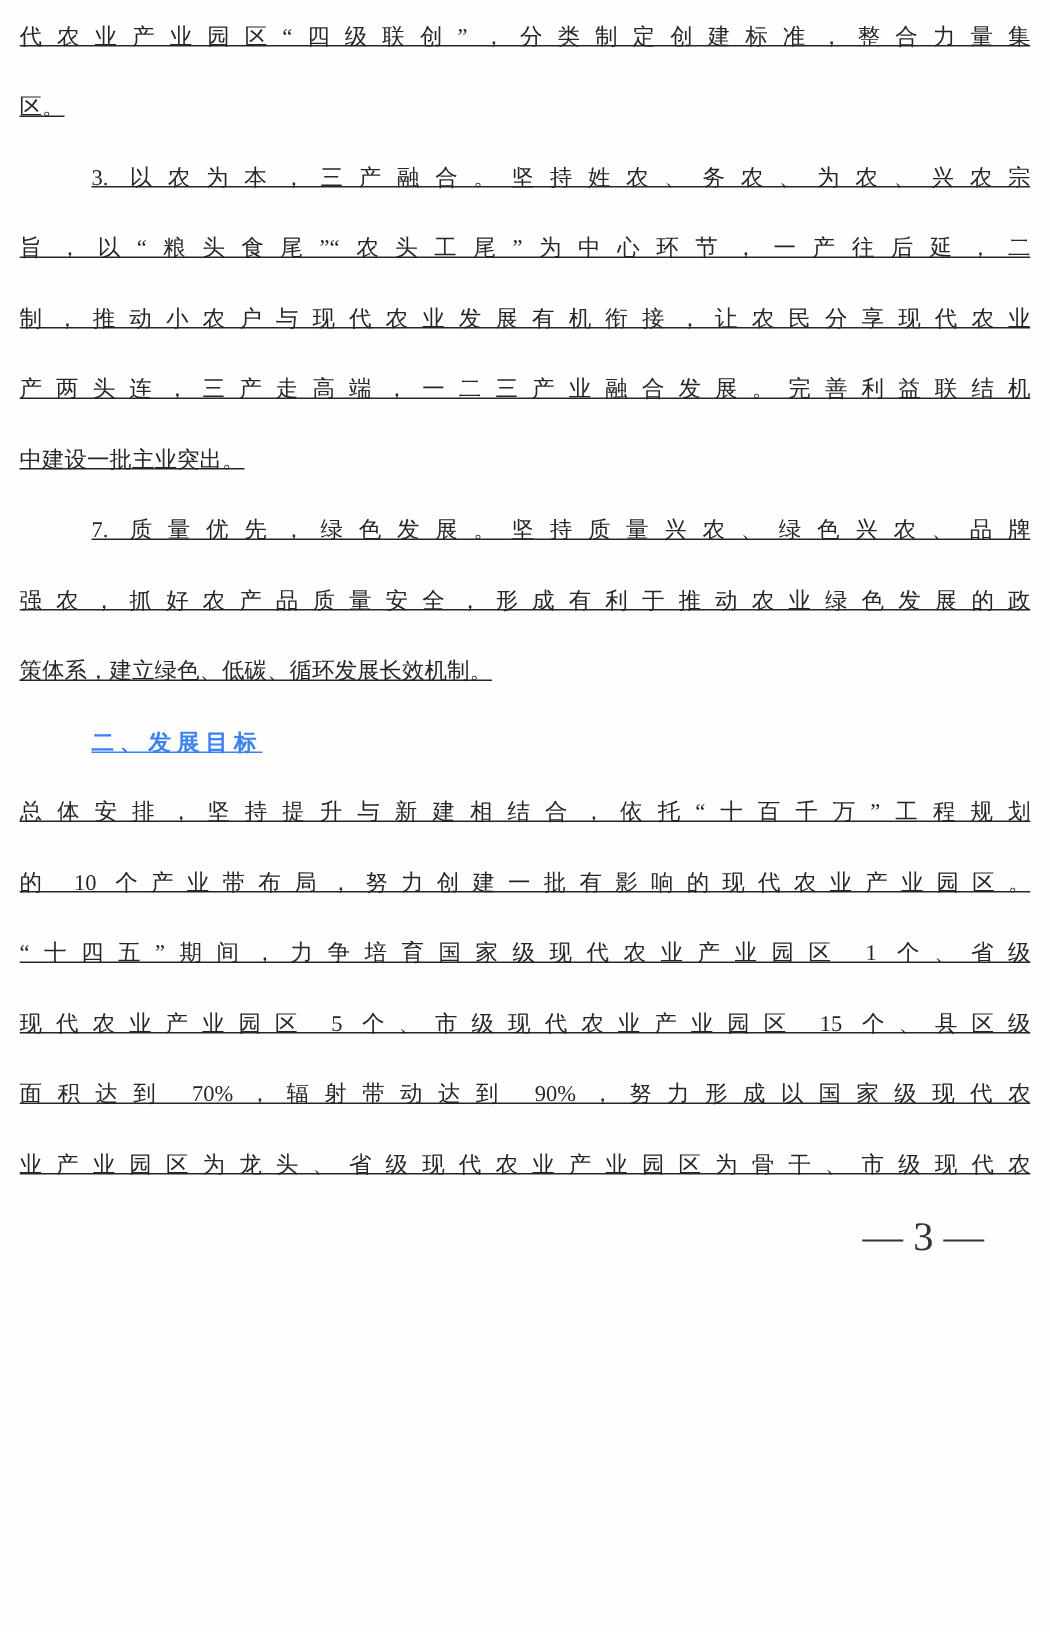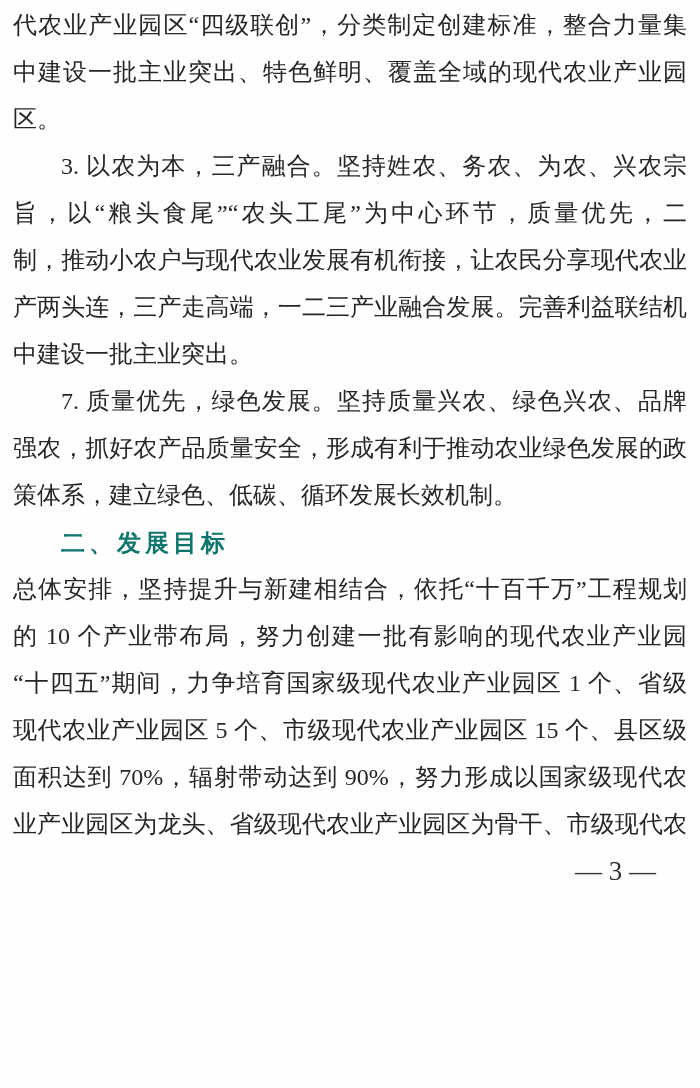--- a/index.html
+++ b/index.html
@@ -14,64 +14,64 @@
     margin: 0 auto;
     background: #fefefe;
     overflow: hidden;
     font-family: "Liberation Serif", "DejaVu Serif", serif;
     color: #262626;
   }
   .text-block {
     padding: 2px 13px 0 13px;
   }
   .ln {
-    font-size: 24px;
+    font-size: 15px;
     line-height: 47px;
     height: 47px;
     white-space: nowrap;
     letter-spacing: 0;
     text-align: left;
+    text-decoration: underline;
   }
   .j {
     white-space: normal;
     text-align: justify;
     text-align-last: justify;
     text-justify: inter-character;
     overflow: hidden;
   }
   .ind {
     text-indent: 48px;
   }
   .head {
     font-family: "Liberation Sans", "DejaVu Sans", sans-serif;
     font-weight: bold;
-    color: #0f766e;
+    color: #3b82f6;
     text-indent: 48px;
     letter-spacing: 4px;
   }
   .footer {
     font-size: 27px;
     line-height: 47px;
     height: 47px;
     text-align: right;
     padding-right: 31px;
     color: #333333;
     font-family: "Liberation Serif", "DejaVu Serif", serif;
   }
 </style>
 </head>
 <body>
 
 <div class="page">
   <div class="text-block">
     <div class="ln j">代农业产业园区“四级联创”，分类制定创建标准，整合力量集</div>
-    <div class="ln j">中建设一批主业突出、特色鲜明、覆盖全域的现代农业产业园</div>
     <div class="ln">区。</div>
     <div class="ln j ind">3. 以农为本，三产融合。坚持姓农、务农、为农、兴农宗</div>
-    <div class="ln j">旨，以“粮头食尾”“农头工尾”为中心环节，质量优先，二</div>
+    <div class="ln j">旨，以“粮头食尾”“农头工尾”为中心环节，一产往后延，二</div>
     <div class="ln j">制，推动小农户与现代农业发展有机衔接，让农民分享现代农业</div>
     <div class="ln j">产两头连，三产走高端，一二三产业融合发展。完善利益联结机</div>
     <div class="ln">中建设一批主业突出。</div>
     <div class="ln j ind">7. 质量优先，绿色发展。坚持质量兴农、绿色兴农、品牌</div>
     <div class="ln j">强农，抓好农产品质量安全，形成有利于推动农业绿色发展的政</div>
     <div class="ln">策体系，建立绿色、低碳、循环发展长效机制。</div>
     <div class="ln head">二、发展目标</div>
     <div class="ln j">总体安排，坚持提升与新建相结合，依托“十百千万”工程规划</div>
     <div class="ln j">的 10 个产业带布局，努力创建一批有影响的现代农业产业园区。</div>
     <div class="ln j">“十四五”期间，力争培育国家级现代农业产业园区 1 个、省级</div>

